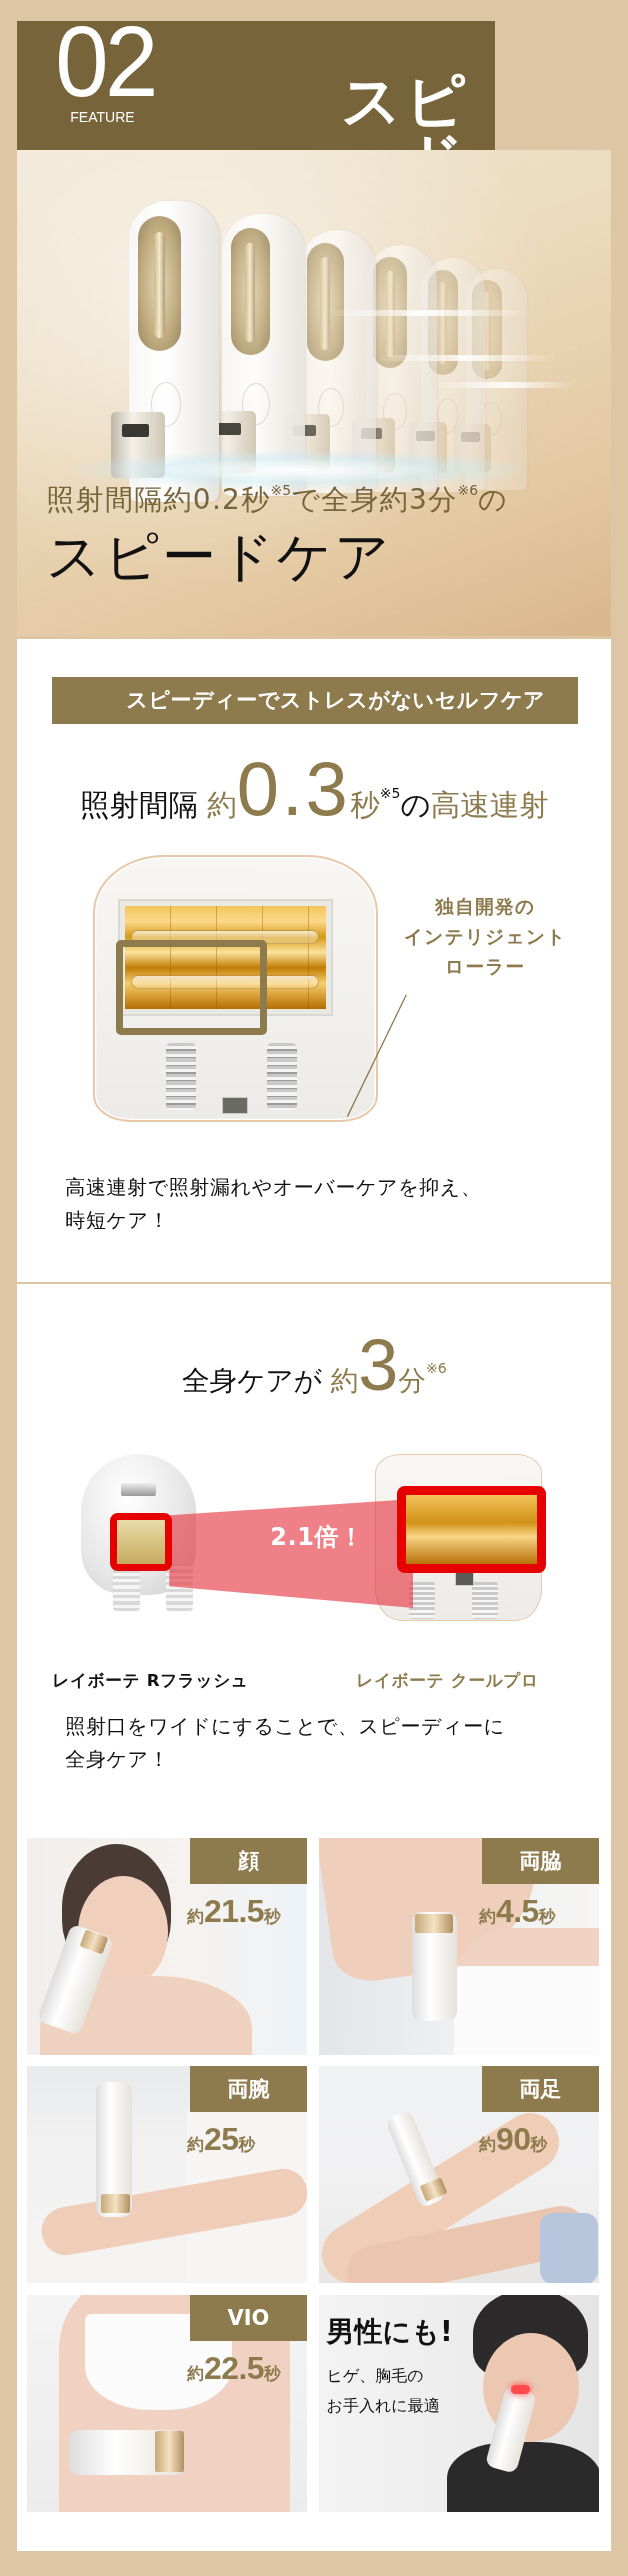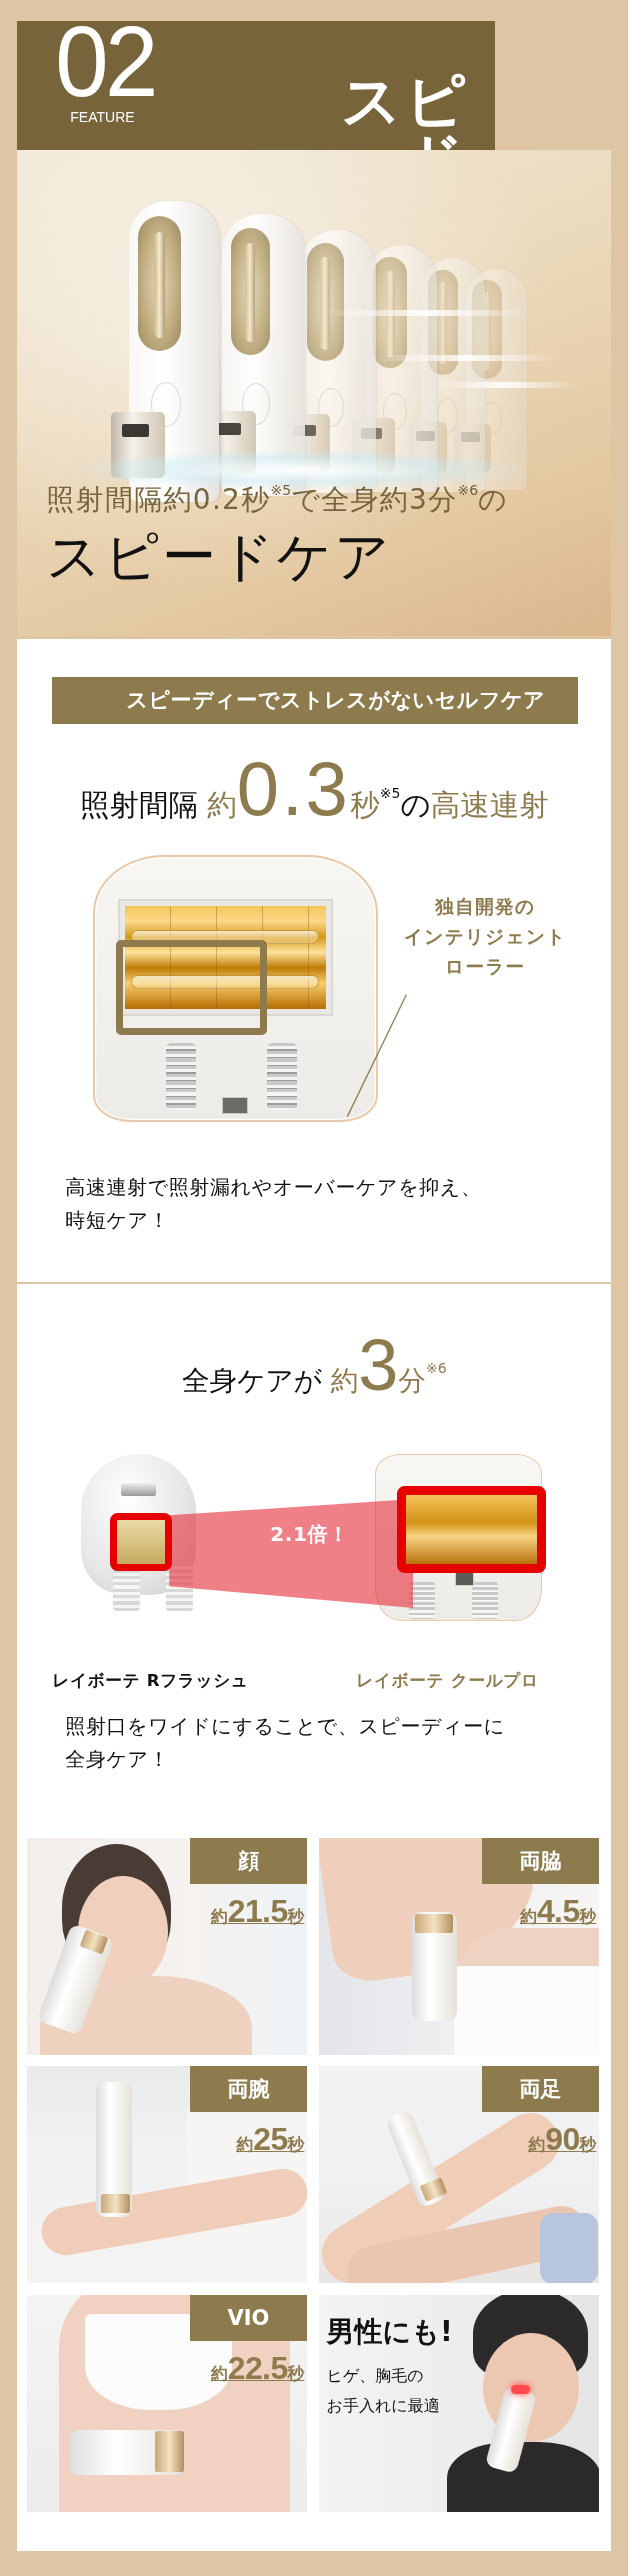--- a/index.html
+++ b/index.html
@@ -63,35 +63,35 @@
   .headline2 .t-gold { font-size: 27.6px; color: #8d7a4d; }
   .headline2 .big { font-family: "Liberation Sans", sans-serif; font-size: 72px; color: #8d7a4d; line-height: 1; }
   .headline2 sup { color: #8d7a4d; }
 
   .compare { position: absolute; left: 0; top: 157px; width: 100%; height: 212px; }
   .old-device { position: absolute; left: 64px; top: 13px; width: 115px; height: 141px; border-radius: 58px 58px 45px 45px; background: radial-gradient(ellipse at 40% 30%, #ffffff, #e6e6e6 60%, #c9c9c9); }
   .old-top-bar { position: absolute; left: 49px; top: 26px; width: 35px; height: 13px; border-radius: 2.6px; background: linear-gradient(180deg, #eee, #999); }
   .old-wheel { position: absolute; top: 122px; width: 27px; height: 48px; border-radius: 3.8px; background: repeating-linear-gradient(180deg, #d8d8d8 0 3.2px, #f5f5f5 3.2px 6.4px); }
   .old-window { position: absolute; left: 93px; top: 72px; width: 62px; height: 58px; border: 7.7px solid #e60000; border-radius: 7.7px; background: linear-gradient(180deg, #e9dba8, #c6ab5f); }
   .ray { position: absolute; left: 152px; top: 58px; width: 244px; height: 109px; background: rgba(230,60,70,0.65); clip-path: polygon(0 15%, 100% 0, 100% 100%, 0 80%); }
-  .ray-text { position: absolute; left: 253px; top: 80px; color: #fff; font-size: 20px; font-weight: 700; letter-spacing: 0.6px; }
+  .ray-text { position: absolute; left: 253px; top: 80px; color: #fff; font-size: 24px; font-weight: 700; letter-spacing: 0.6px; }
   .new-device { position: absolute; left: 358px; top: 13px; width: 167px; height: 167px; border-radius: 26px 26px 26px 26px / 19px 19px 32px 32px; background: linear-gradient(180deg, #f8f7f4, #ecebe7); border: 1.9px solid #e8c8a6; }
   .new-window { position: absolute; left: 380px; top: 45px; width: 149px; height: 87px; border: 9px solid #e60000; border-radius: 7.7px; background: linear-gradient(180deg, #f3c35a, #d19216 40%, #f8d585 60%, #b8700a); }
   .new-wheel { position: absolute; top: 141px; width: 26px; height: 37px; border-radius: 3.2px; background: repeating-linear-gradient(180deg, #c9c9c9 0 2.6px, #f5f5f5 2.6px 5.1px); }
   .new-sensor { position: absolute; left: 438px; top: 131px; width: 19px; height: 14px; background: #5a5a56; border: 1.3px solid #cfcfca; }
   .cmp-label { position: absolute; top: 228px; font-size: 16.7px; font-weight: 700; letter-spacing: 0.6px; white-space: nowrap; }
   .cmp-label.old { left: 35px; color: #111; }
   .cmp-label.new { left: 339px; color: #8d7a4d; }
 
   
   .grid { position: absolute; left: 9.6px; top: 554px; width: 575px; }
   .tile { position: absolute; width: 280px; height: 217px; overflow: hidden; }
   .tile .photo { position: absolute; inset: 0; }
   .tile .label-box { position: absolute; right: 0; top: 0; width: 117px; height: 46px; background: #8d7a4d; color: #fff; font-size: 21px; font-weight: 700; text-align: center; line-height: 46px; }
-  .tile .time { position: absolute; right: 2.6px; top: 55px; width: 117px; text-align: right; color: #8d7a4d; white-space: nowrap; text-decoration: underline; }
+  .tile .time { position: absolute; right: 2.6px; top: 55px; width: 117px; text-align: left; color: #8d7a4d; white-space: nowrap; }
   .tile .time .small { font-size: 16.7px; font-weight: 700; }
   .tile .time .num { font-family: "Liberation Sans", sans-serif; font-size: 32px; font-weight: 700; letter-spacing: -0.6px; }
   .tile .men-title { position: absolute; left: 7.7px; top: 18px; font-size: 28px; font-weight: 700; color: #111; white-space: nowrap; }
   .tile .men-sub { position: absolute; left: 7.7px; top: 66px; font-size: 16px; color: #111; line-height: 30px; white-space: nowrap; }
 
   .skin { border-radius: 50%; position: absolute; }
   .handset { position: absolute; background: linear-gradient(90deg, #ddd, #fff 40%, #e6e2da); border-radius: 9px; }
   .handset-gold { position: absolute; background: linear-gradient(90deg, #c7a87a, #f4e2c2, #b39062); border-radius: 2.6px; }
 </style>
 </head>

